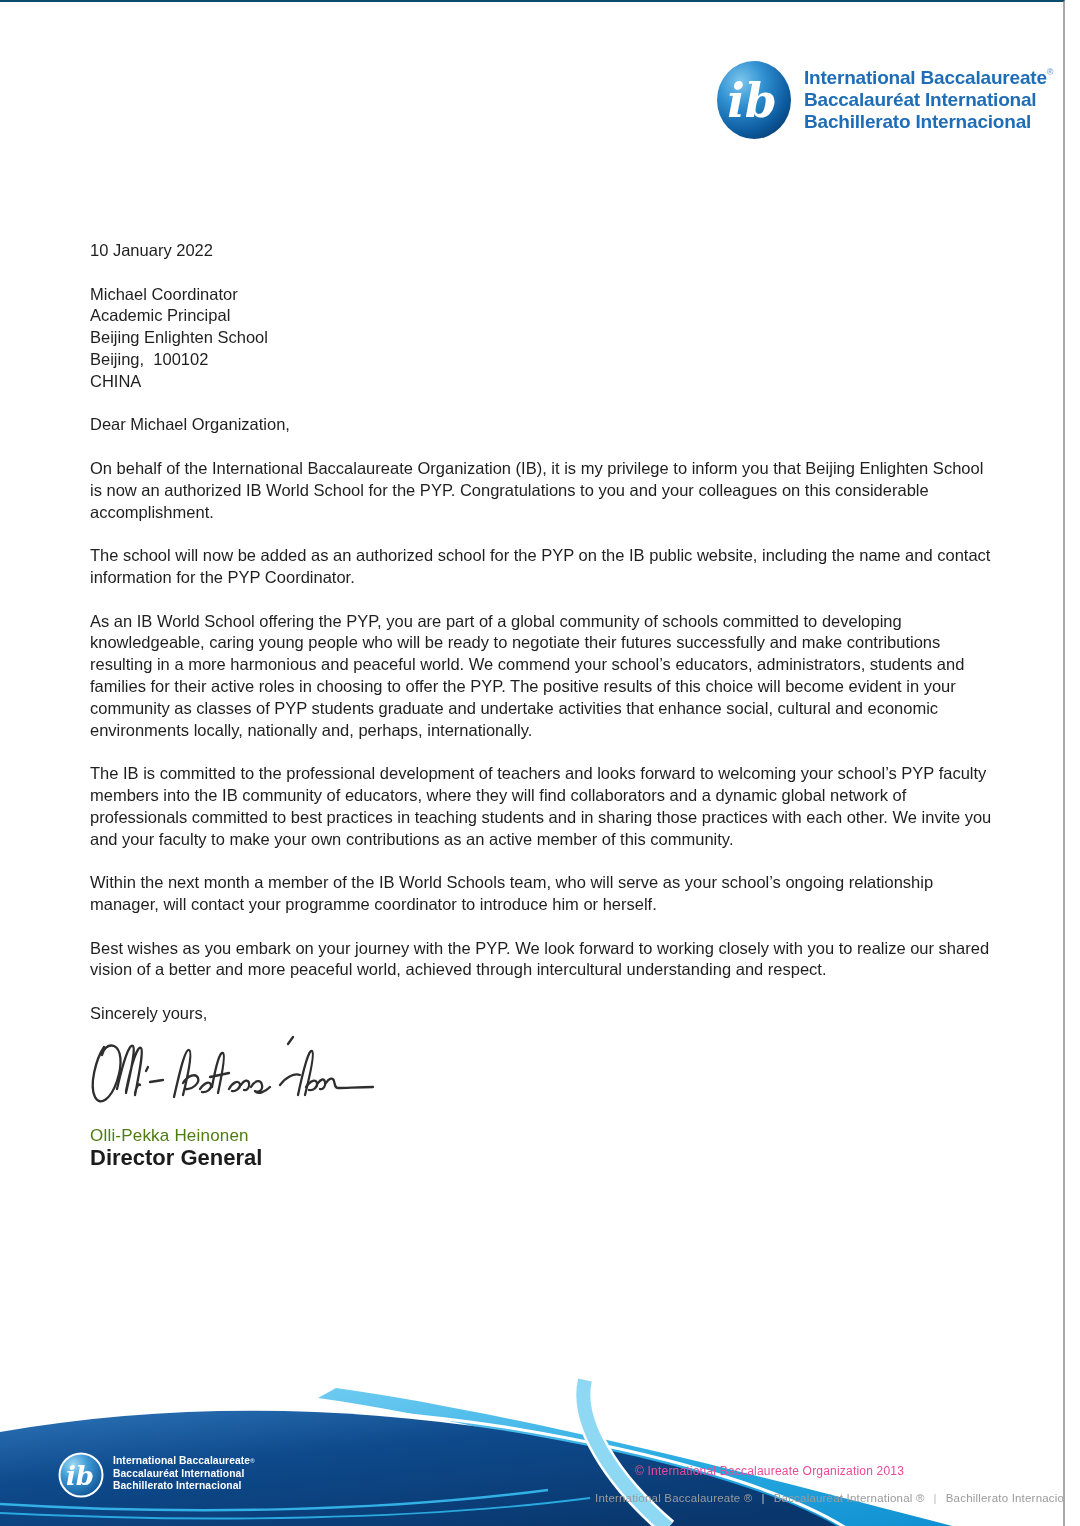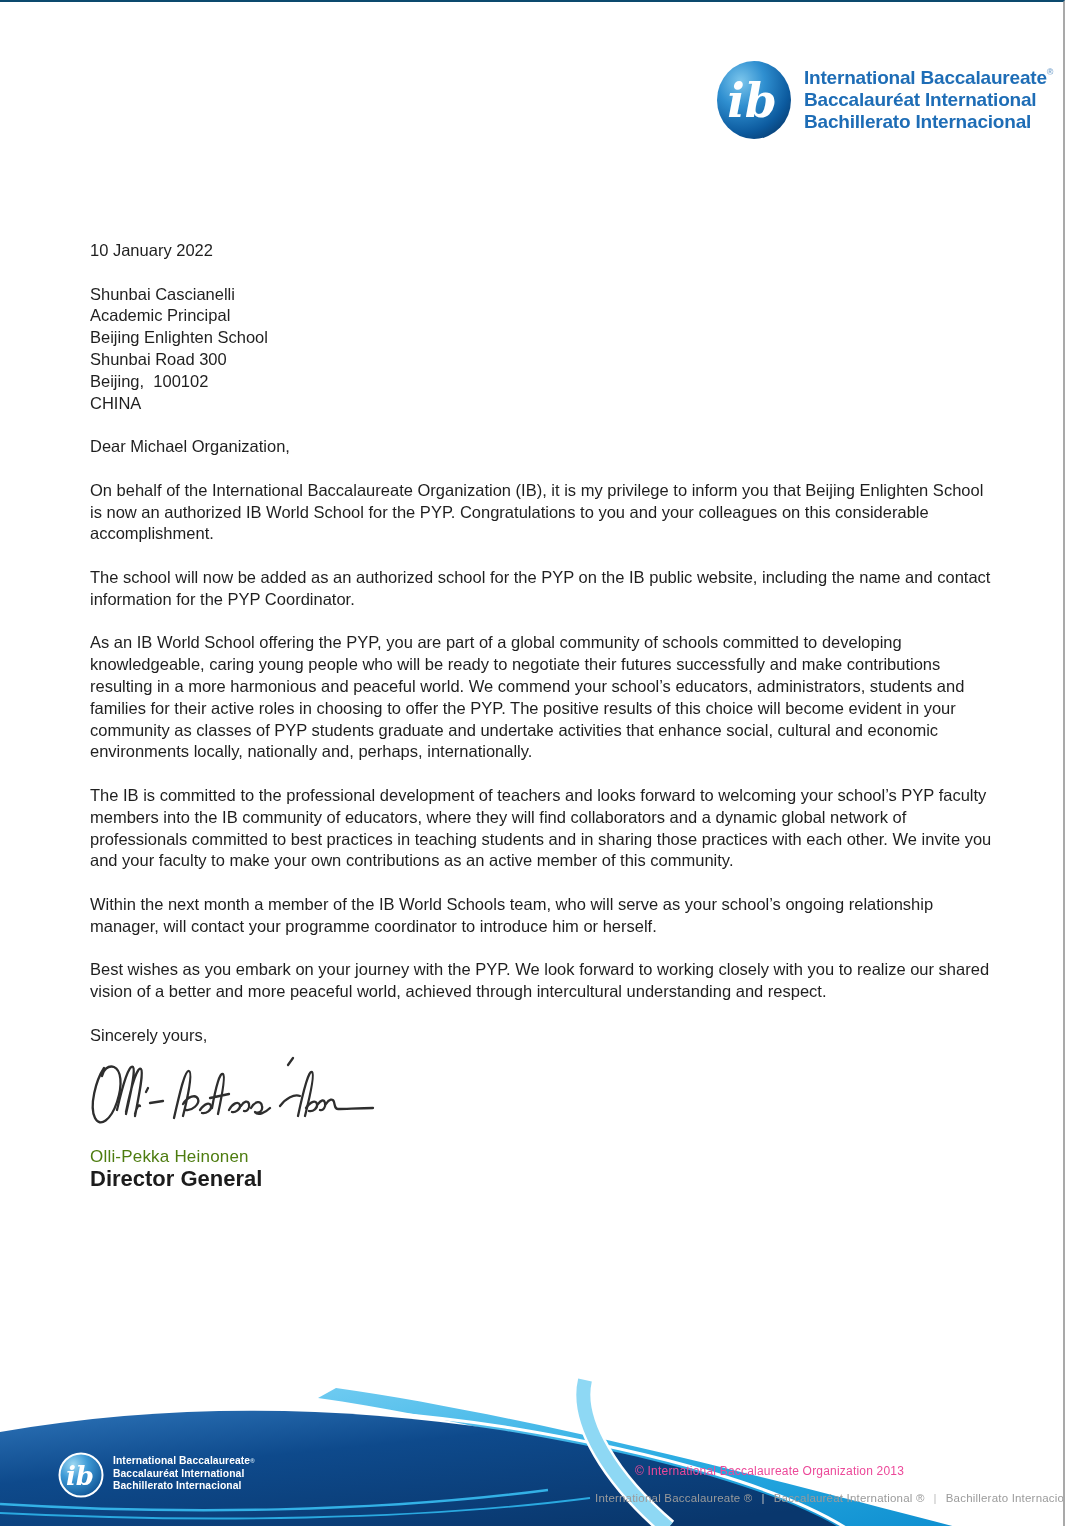--- a/index.html
+++ b/index.html
@@ -79,24 +79,23 @@
       <div class="hlogo-line"><span>International Baccalaureate</span><sup>®</sup></div>
       <div class="hlogo-line">Baccalauréat International</div>
       <div class="hlogo-line">Bachillerato Internacional</div>
     </div>
   </div>
 
   <div class="letter">
     <p class="first">10 January 2022</p>
 
     <div class="addr">
-      <div>Shunbai Cascianelli</div>
+      <div>Michael Coordinator</div>
       <div>Academic Principal</div>
       <div>Beijing Enlighten School</div>
-      <div>Shunbai Road 300</div>
       <div>Beijing, &nbsp;100102</div>
       <div>CHINA</div>
     </div>
 
     <p>Dear Michael Organization,</p>
     <p>On behalf of the International Baccalaureate Organization (IB), it is my privilege to inform you that Beijing Enlighten School is now an authorized IB World School for the PYP. Congratulations to you and your colleagues on this considerable accomplishment.</p>
     <p>The school will now be added as an authorized school for the PYP on the IB public website, including the name and contact information for the PYP Coordinator.</p>
     <p>As an IB World School offering the PYP, you are part of a global community of schools committed to developing knowledgeable, caring young people who will be ready to negotiate their futures successfully and make contributions resulting in a more harmonious and peaceful world. We commend your school’s educators, administrators, students and families for their active roles in choosing to offer the PYP. The positive results of this choice will become evident in your community as classes of PYP students graduate and undertake activities that enhance social, cultural and economic environments locally, nationally and, perhaps, internationally.</p>
     <p>The IB is committed to the professional development of teachers and looks forward to welcoming your school’s PYP faculty members into the IB community of educators, where they will find collaborators and a dynamic global network of professionals committed to best practices in teaching students and in sharing those practices with each other. We invite you and your faculty to make your own contributions as an active member of this community.</p>
     <p>Within the next month a member of the IB World Schools team, who will serve as your school’s ongoing relationship manager, will contact your programme coordinator to introduce him or herself.</p>

